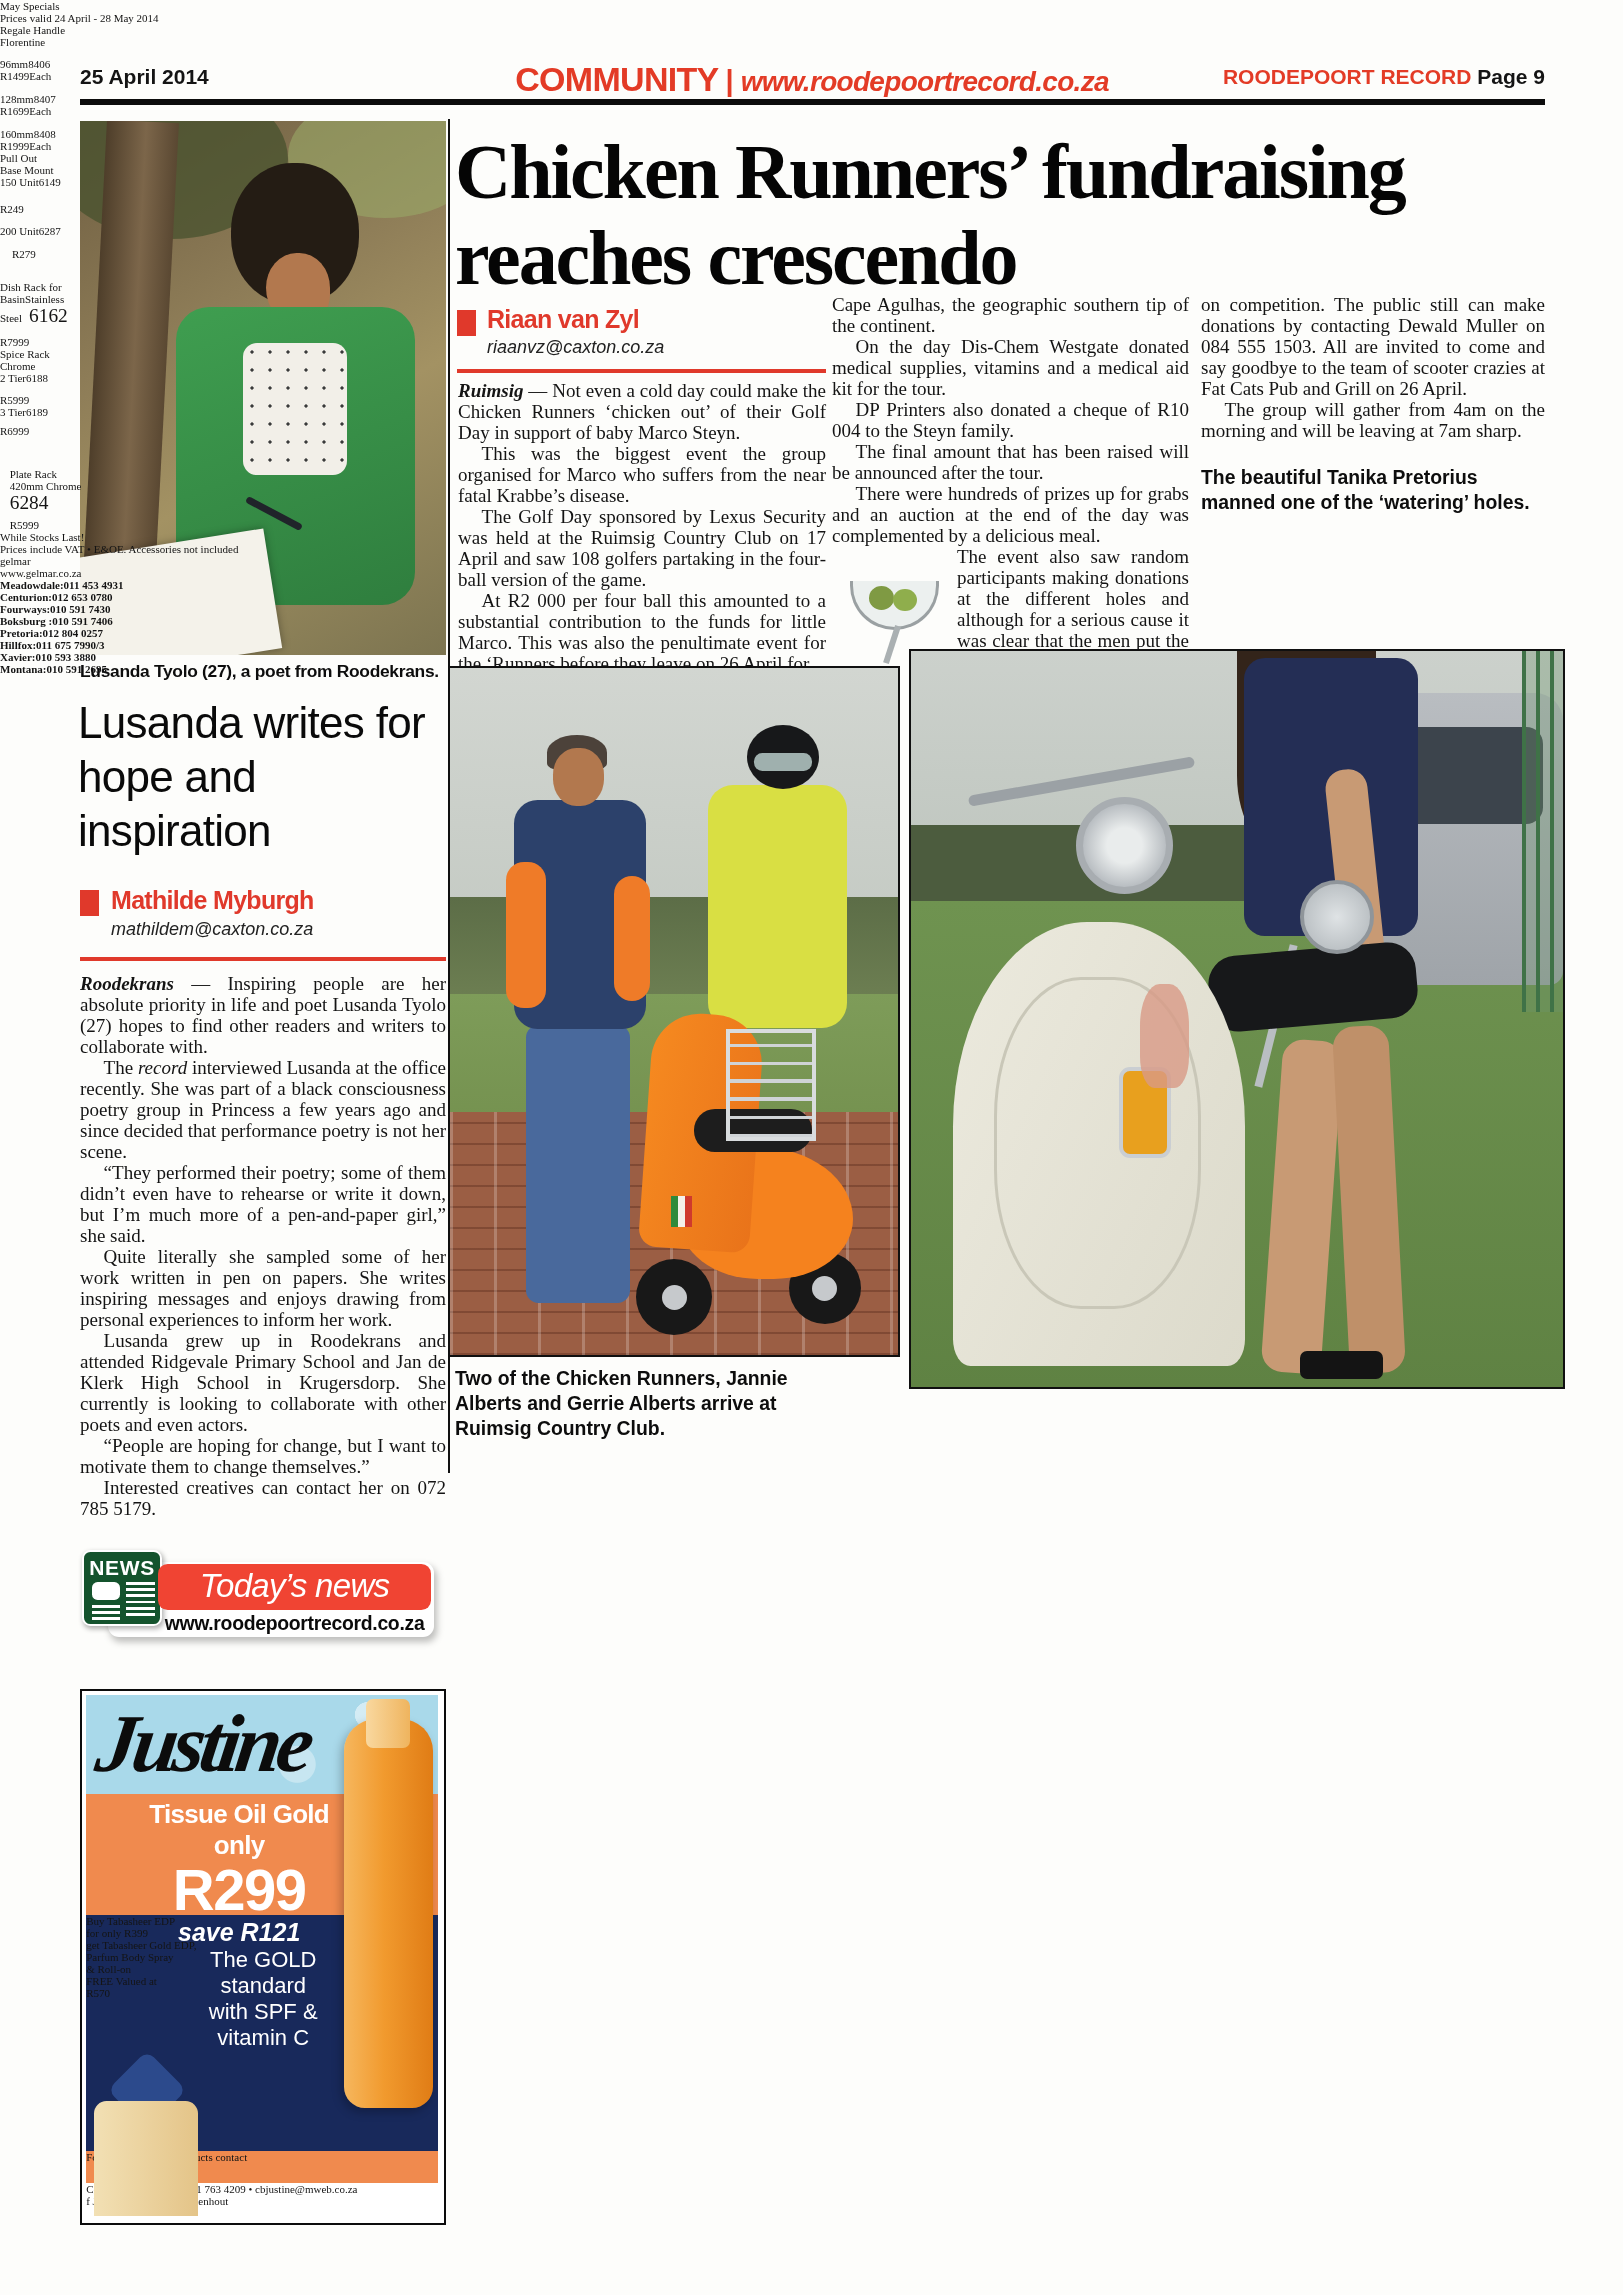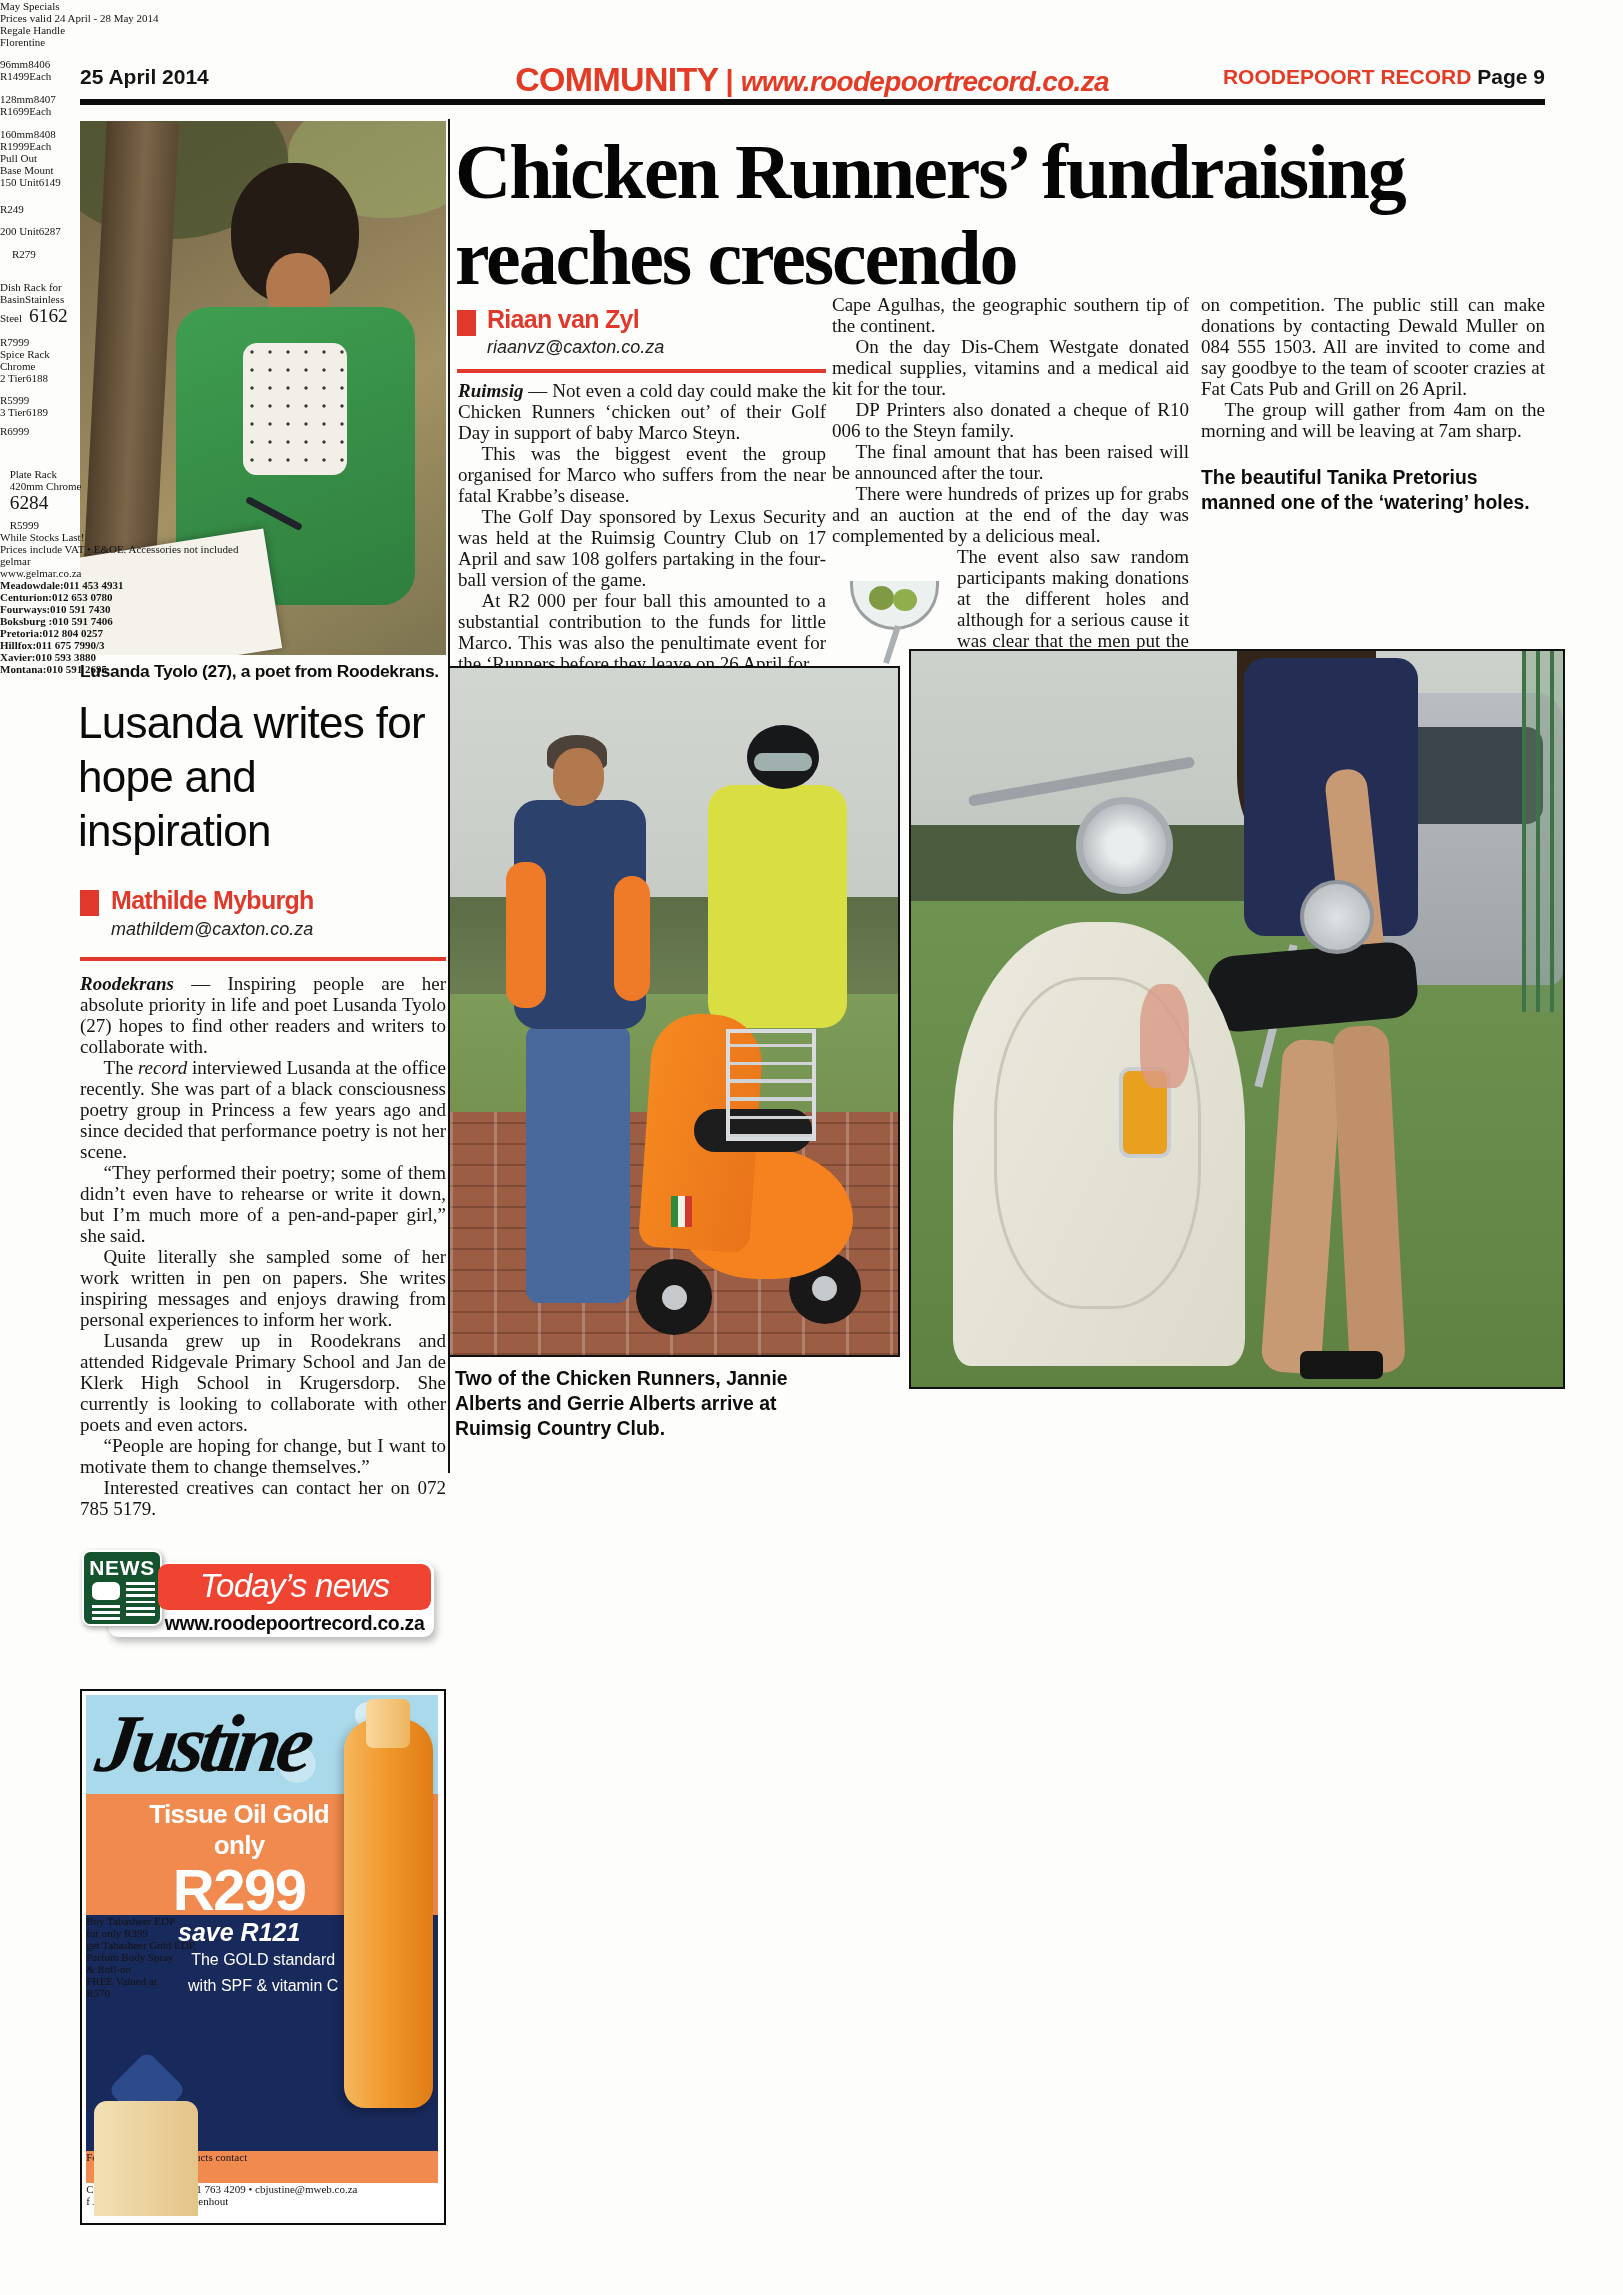--- a/index.html
+++ b/index.html
@@ -124,21 +124,21 @@
   .jx-navy{top:220px;height:236px;background:#18295b;}
   .jx-orange2{top:456px;height:32px;background:#f08a4e;}
   .jx-white{top:488px;height:33px;background:#fff;}
   .jx-script{position:absolute;left:11px;top:1.4px;z-index:6;font-family:"Liberation Serif",serif;font-style:italic;font-weight:bold;font-size:82px;letter-spacing:-4.9px;transform:skewX(-8deg);color:#0c0c0c;}
   .jx-bottle{position:absolute;right:5.6px;top:23.6px;width:89px;height:389px;z-index:5;background:linear-gradient(90deg,#f6b75e,#f19a2e 45%,#e07c15);border-radius:32px 32px 21px 21px;box-shadow:-2.8px 4.2px 9.7px rgba(0,0,0,.25);}
   .jx-cap{position:absolute;right:28px;top:4.2px;width:44px;height:49px;z-index:6;background:linear-gradient(90deg,#f9d89f,#efb45e);border-radius:7px;}
   .jx-o-text{position:absolute;left:49px;top:104px;width:208px;z-index:4;text-align:center;color:#fff;font-family:"Liberation Sans",sans-serif;}
   .jx-o-title{font-size:26px;font-weight:bold;letter-spacing:-0.7px;}
   .jx-o-price{font-size:58px;font-weight:bold;line-height:57px;letter-spacing:-1.4px;}
   .jx-o-save{font-size:25px;font-weight:bold;font-style:italic;}
-  .jx-o-d{font-size:16px;line-height:26px;margin-left:48px;}
+  .jx-o-d{font-size:22px;line-height:26px;margin-left:48px;}
   .jx-perf1{position:absolute;left:8.3px;top:186px;width:104px;height:278px;z-index:4;background:linear-gradient(90deg,#f2e0b4,#e4c astro88);background:linear-gradient(90deg,#f2e0b4,#e4c488);border-radius:12.5px;}
   .jx-perf1cap{position:absolute;left:33px;top:147px;width:56px;height:56px;z-index:3;background:#2c4a8c;transform:rotate(45deg);border-radius:9.7px;}
   .jx-perf2{position:absolute;left:121px;top:250px;width:64px;height:167px;z-index:4;background:linear-gradient(90deg,#efdcae,#e2c astro;background:linear-gradient(90deg,#efdcae,#e2c folk88);background:linear-gradient(90deg,#efdcae,#e2c488);border-radius:28px 28px 12.5px 12.5px;}
   .jx-perf2cap{position:absolute;left:136px;top:229px;width:35px;height:30.5px;z-index:4;background:#e8cf9e;border-radius:50%;}
   .jx-perf3{position:absolute;left:83px;top:416px;width:257px;height:44px;z-index:6;background:linear-gradient(#eed9a8,#dec07e);border-radius:22px;transform:rotate(-3deg);}
   .jx-n-text{position:absolute;left:125px;top:15.3px;width:219px;color:#fff;font-family:"Liberation Sans",sans-serif;}
   .jx-n-l1{font-size:26px;font-weight:bold;letter-spacing:-0.7px;}
   .jx-n-row{display:flex;align-items:flex-end;}
   .jx-n-l2{font-size:23.6px;font-weight:bold;margin-bottom:8.3px;}
   .jx-n-price{font-size:51px;font-weight:bold;line-height:49px;margin-left:9.7px;letter-spacing:-1.4px;}
@@ -311,21 +311,21 @@
   <div class="abs bodytext" style="left:458px;top:380px;width:368px;">
     <p><span class="lead-in">Ruimsig</span><span> — Not even a cold day could make the Chicken Runners ‘chicken out’ of their Golf Day in support of baby Marco Steyn.</span></p>
     <p class="ind">This was the biggest event the group organised for Marco who suffers from the near fatal Krabbe’s disease.</p>
     <p class="ind">The Golf Day sponsored by Lexus Security was held at the Ruimsig Country Club on 17 April and saw 108 golfers partaking in the four-ball version of the game.</p>
     <p class="ind">At R2 000 per four ball this amounted to a substantial contribution to the funds for little Marco. This was also the penultimate event for the ‘Runners before they leave on 26 April for</p>
   </div>
 
   <div class="abs bodytext" style="left:832px;top:294px;width:357px;">
     <p>Cape Agulhas, the geographic southern tip of the continent.</p>
     <p class="ind">On the day Dis-Chem Westgate donated medical supplies, vitamins and a medical aid kit for the tour.</p>
-    <p class="ind">DP Printers also donated a cheque of R10 006 to the Steyn family.</p>
+    <p class="ind">DP Printers also donated a cheque of R10 004 to the Steyn family.</p>
     <p class="ind">The final amount that has been raised will be announced after the tour.</p>
     <p class="ind">There were hundreds of prizes up for grabs and an auction at the end of the day was complemented by a delicious meal.</p>
     <p style="margin-left:125px;text-align:justify;">The event also saw random participants making donations at the different holes and although for a serious cause it was clear that the men put the emphasis on fun rather than</p>
   </div>
   <div class="abs" id="glass-art">
     <div class="abs gl-bowl"></div>
     <div class="abs gl-olive1"></div>
     <div class="abs gl-olive2"></div>
     <div class="abs gl-stem"></div>
   </div>

